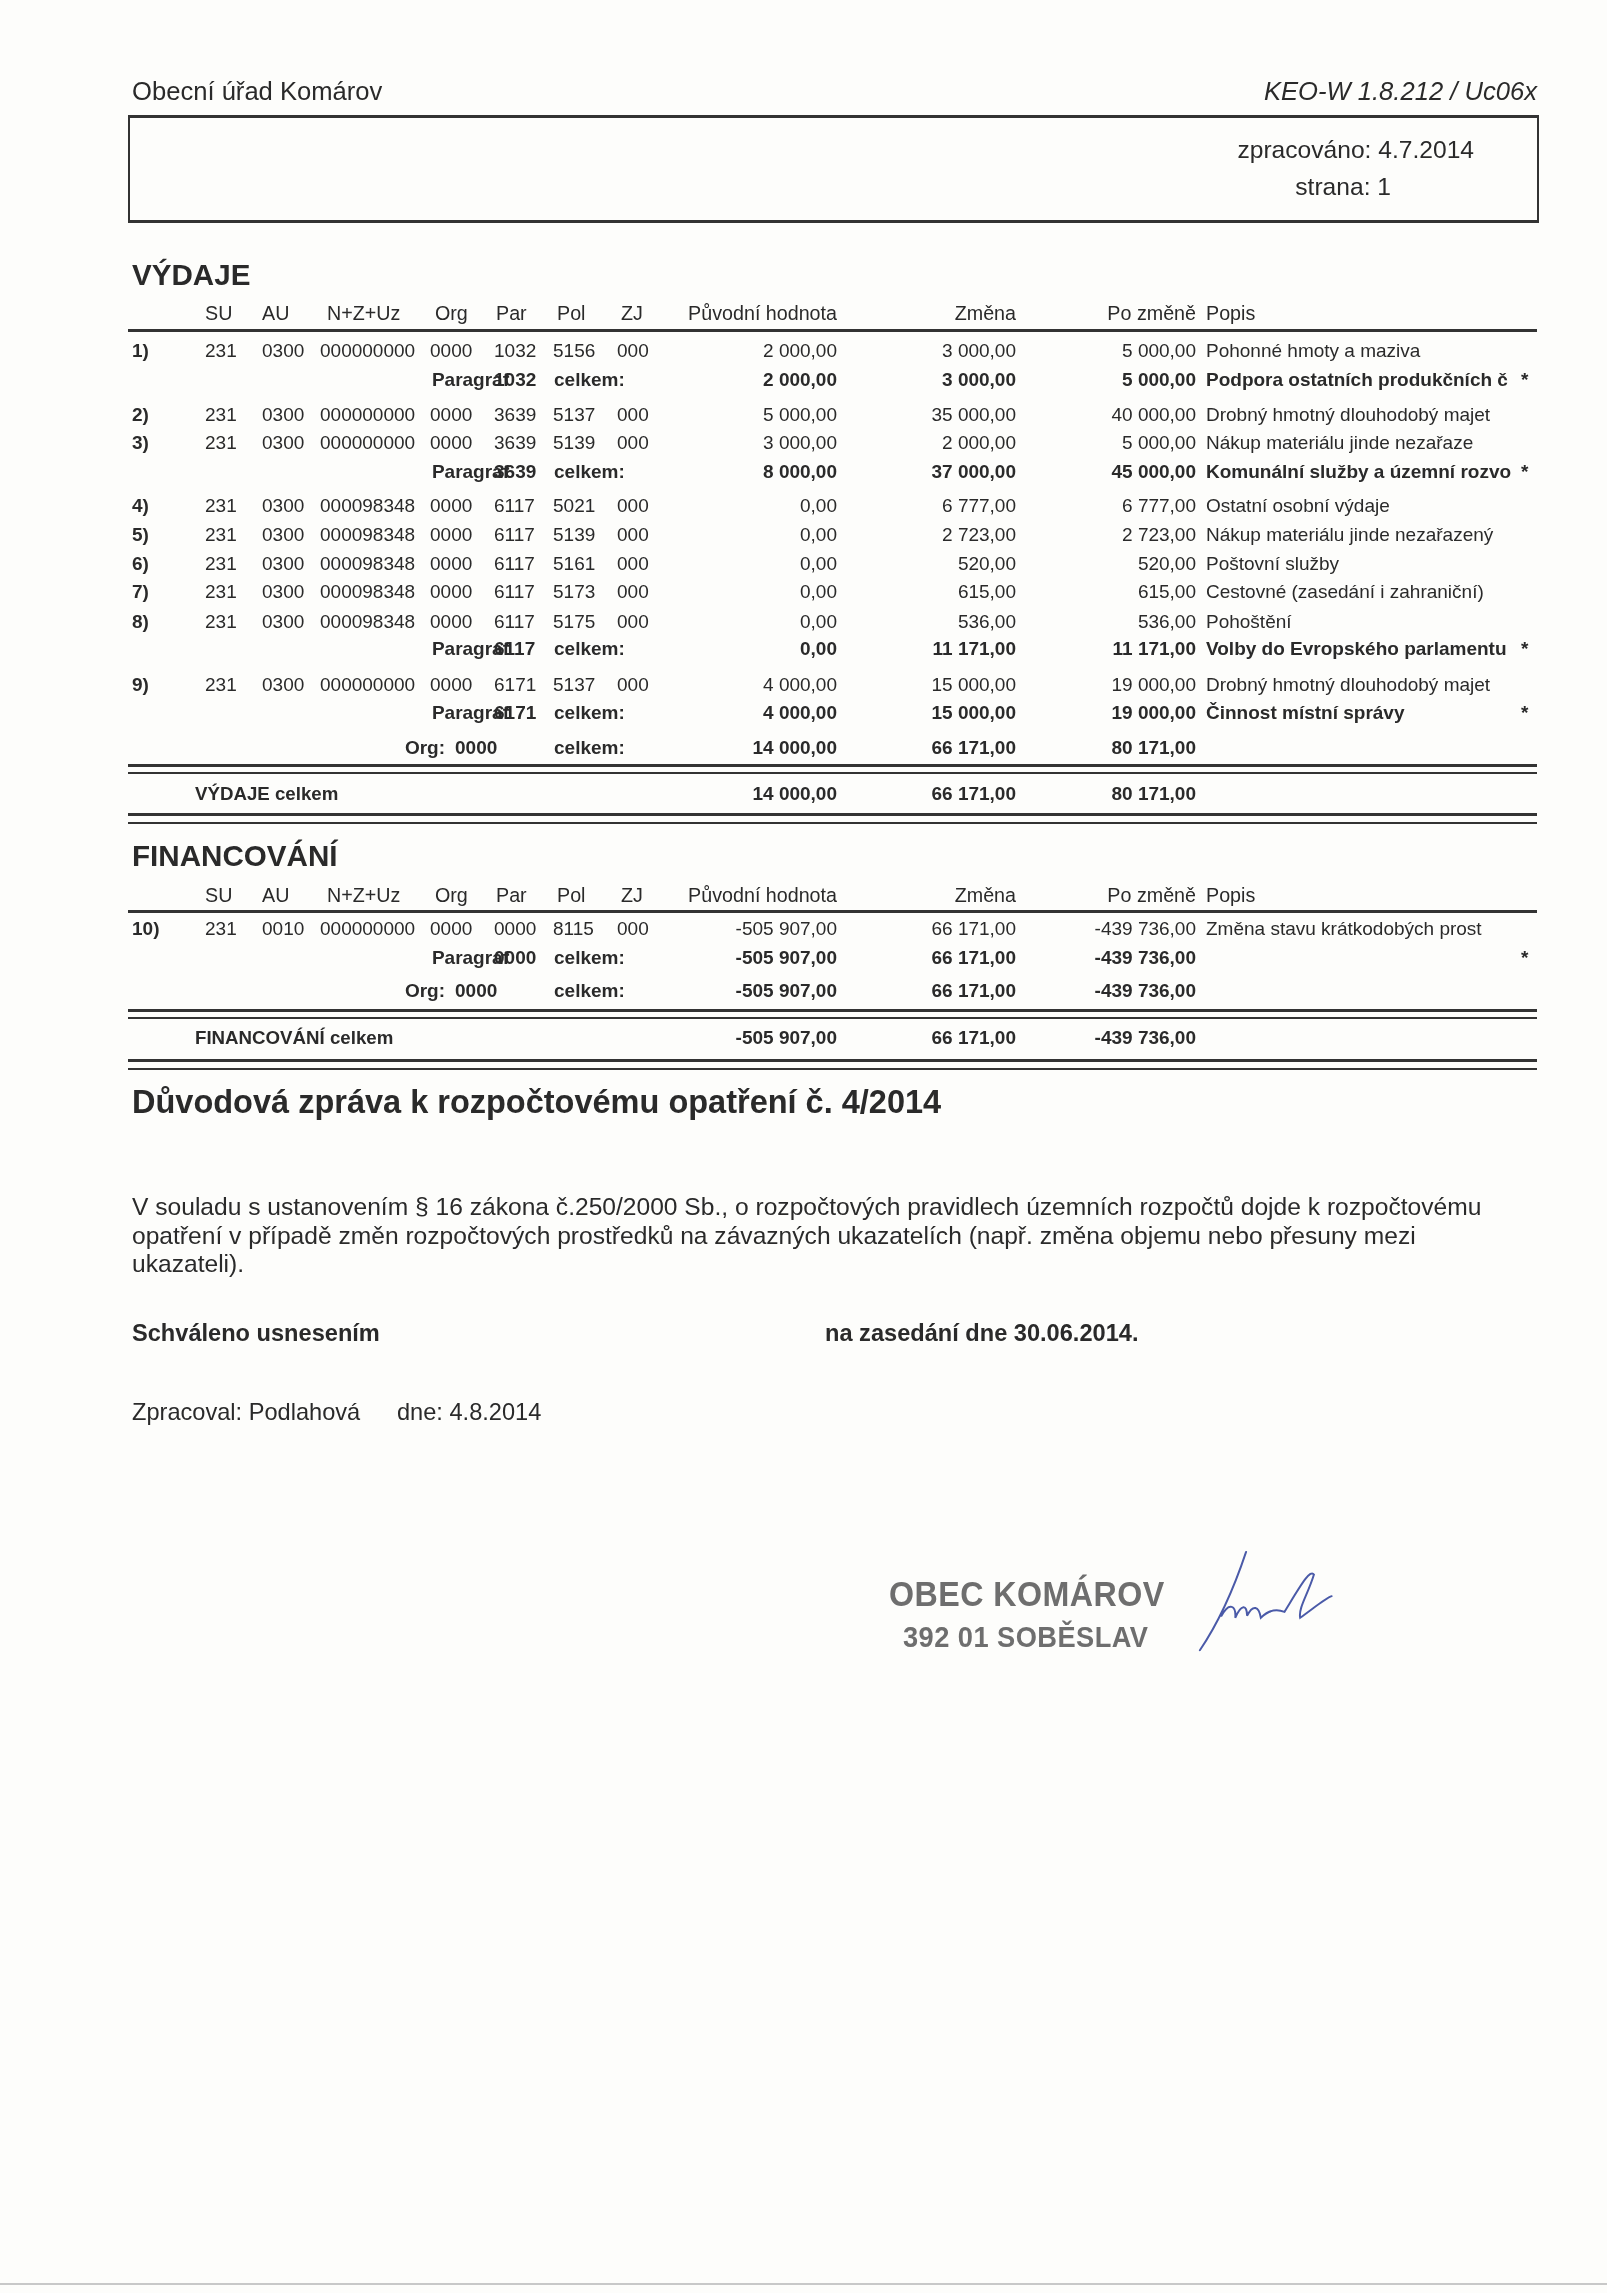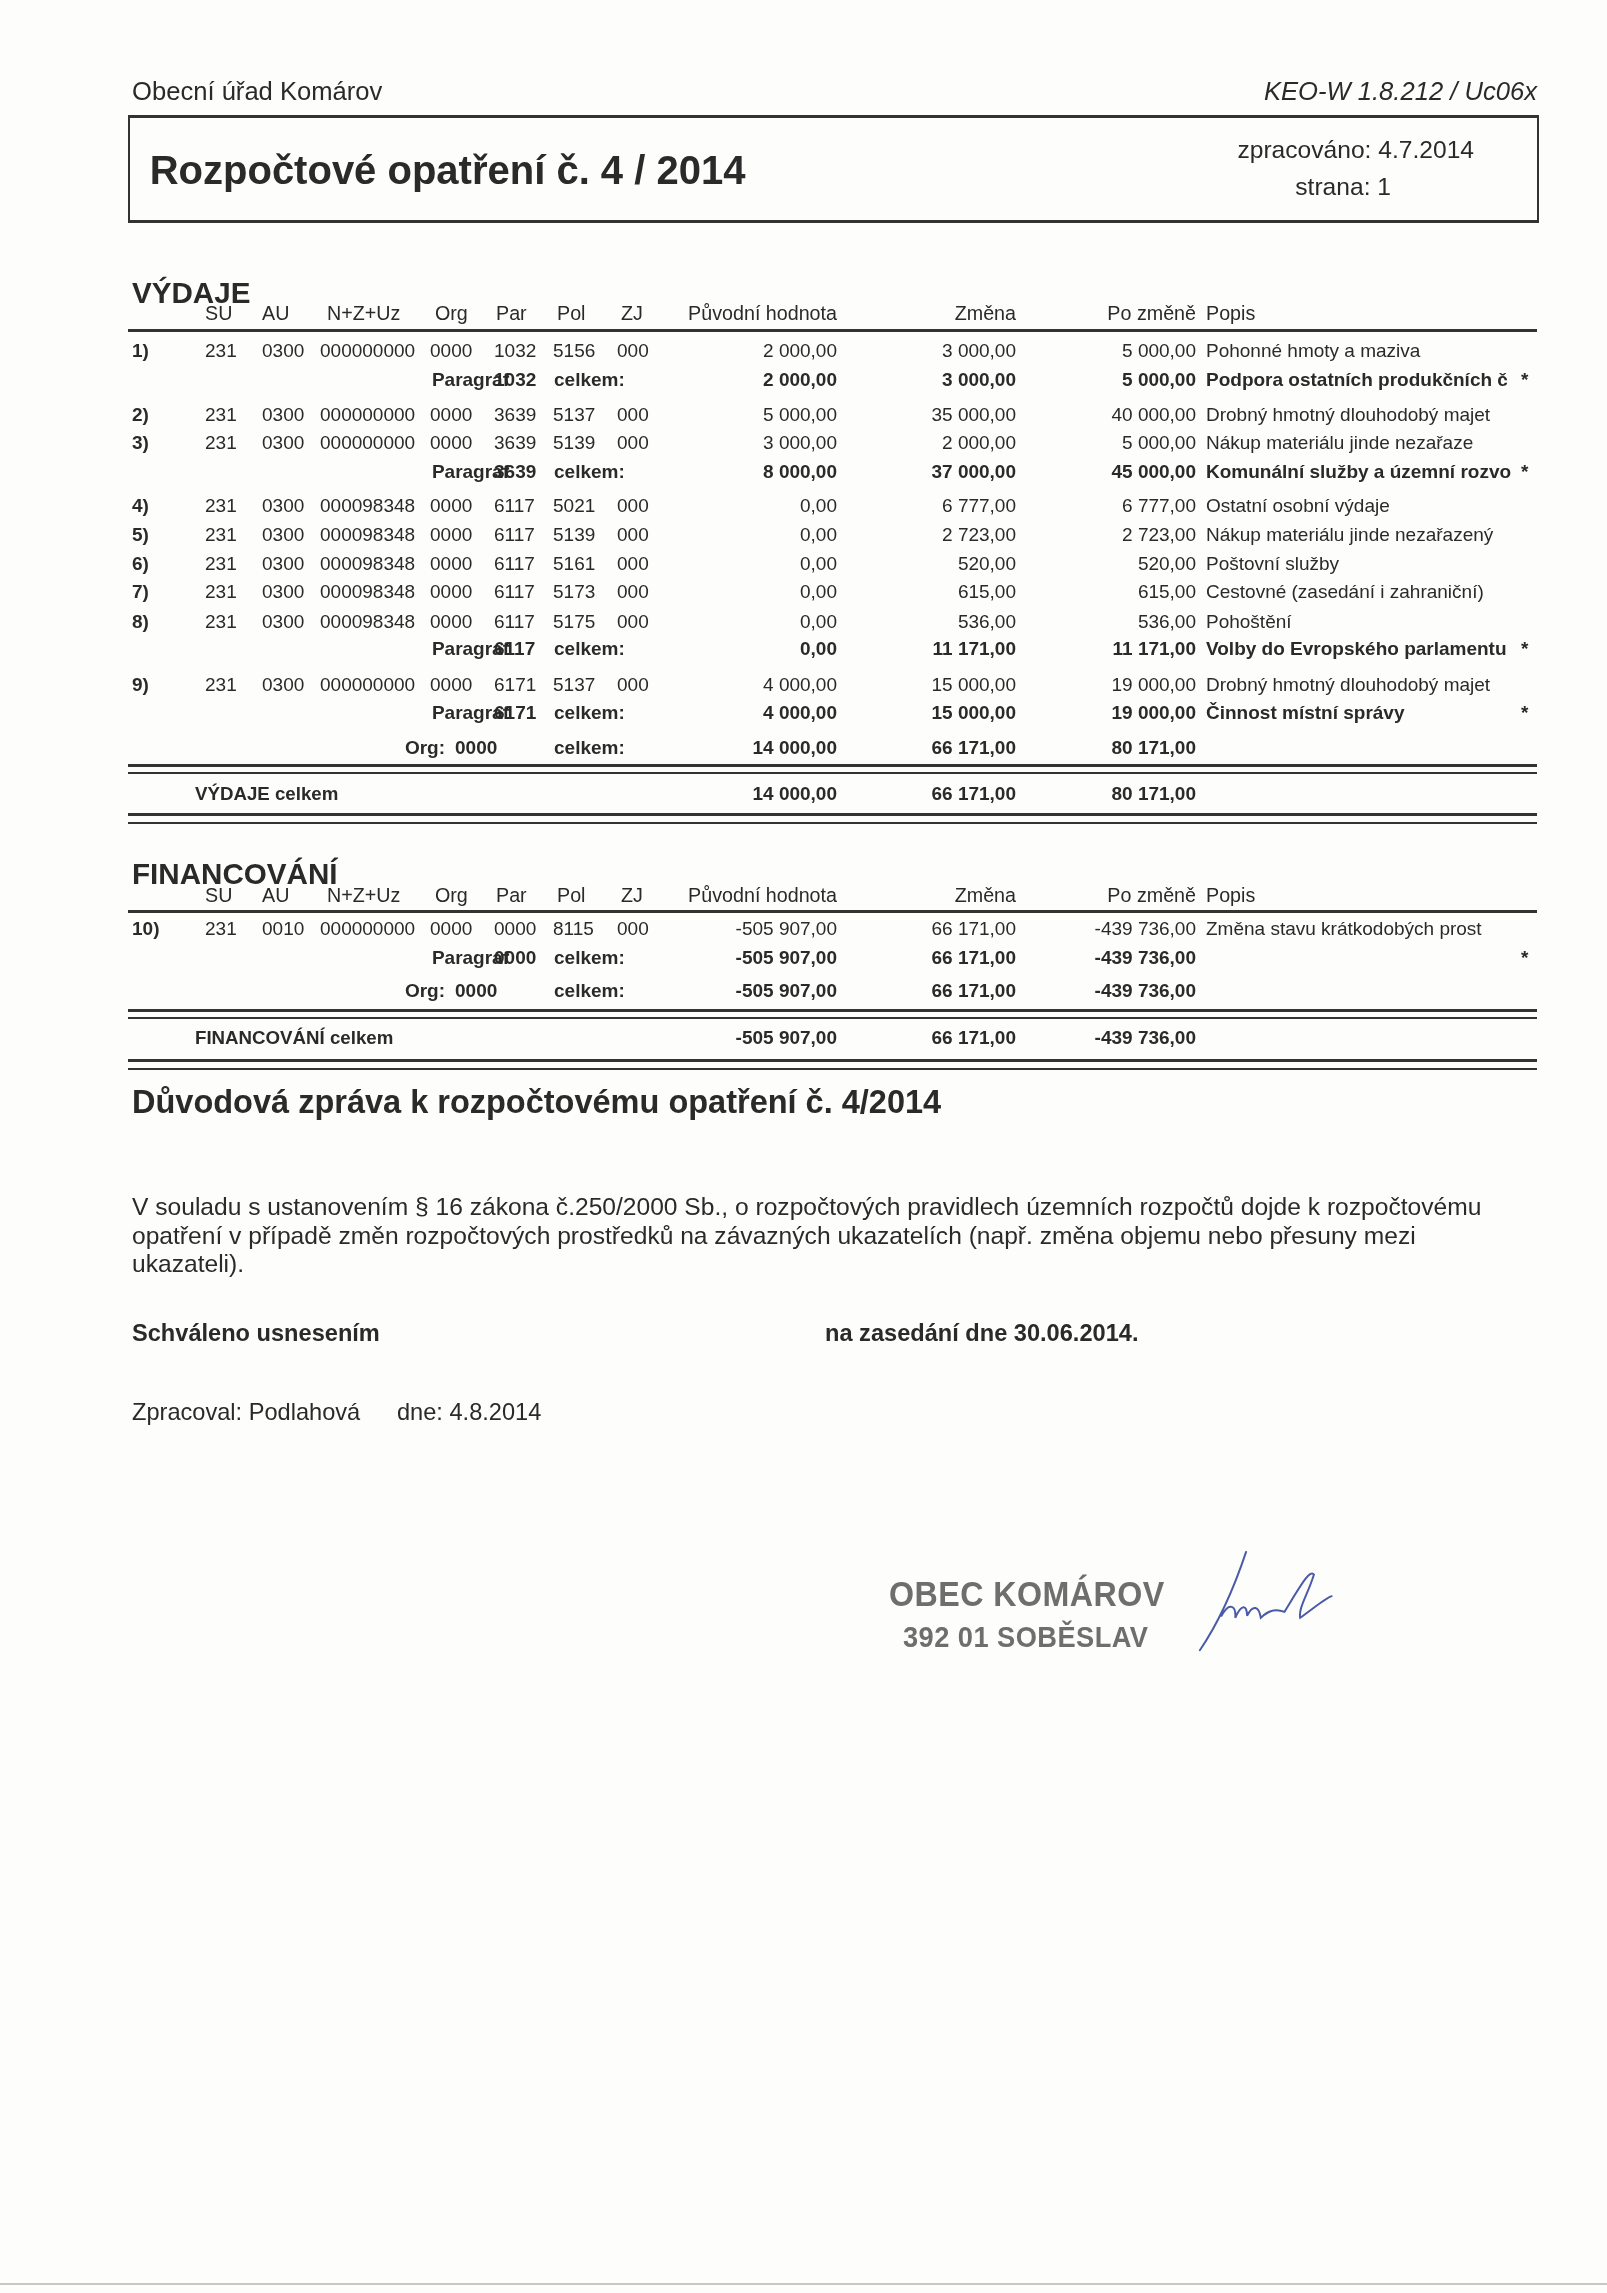--- a/index.html
+++ b/index.html
@@ -10,21 +10,21 @@
   .abs { position: absolute; white-space: nowrap; }
   .hdr-left { left: 132px; top: 77px; font-size: 25.6px; }
   .hdr-right { right: 71px; top: 77px; font-size: 25.6px; font-style: italic; }
   .title-box {
     position: absolute; left: 128px; top: 115px; width: 1407px; height: 102px;
     border: 2px solid #333; border-top-width: 3.9px; border-bottom-width: 3.9px;
   }
   .title { left: 19.7px; top: 29.6px; font-size: 40px; font-weight: bold; }
   .meta1 { right: 63px; top: 17.7px; font-size: 24.6px; margin-left: 39px; }
   .meta2 { right: 146px; top: 55px; font-size: 24.6px; }
-  .section-h { font-size: 29.6px; font-weight: bold; left: 132px; margin-top: 18px; }
+  .section-h { font-size: 29.6px; font-weight: bold; left: 132px; }
   .th { font-size: 19.7px; top: 0; }
   .row { position: absolute; left: 0; width: 1608px; height: 27.6px; font-size: 19px; }
   .row span { position: absolute; white-space: nowrap; top: 0; }
   .b { font-weight: bold; }
   .num { left: 132px; font-weight: bold; }
   .c-su { left: 205px; } .c-au { left: 262px; } .c-nzu { left: 320px; }
   .c-org { left: 430px; } .c-par { left: 494px; } .c-pol { left: 553px; } .c-zj { left: 617px; }
   .r-pv { right: 771px; } .r-zm { right: 592px; } .r-po { right: 412px; }
   .c-popis { left: 1206px; }
   .star { left: 1521px; }
@@ -42,21 +42,20 @@
   .sig { position: absolute; left: 1192px; top: 1547px; }
   .scan-line { position: absolute; left: 0; top: 2283px; width: 1608px; height: 2px; background: #c8c8c8; }
 </style>
 </head>
 <body>
 
 <div class="abs hdr-left">Obecní úřad Komárov</div>
 <div class="abs hdr-right">KEO-W 1.8.212 / Uc06x</div>
 
 <div class="title-box">
-  <div class="abs title">Rozpočtové opatření č. 4 / 2014</div>
   <div class="abs meta1">
     <span>zpracováno:</span>
     <span>4.7.2014</span>
   </div>
   <div class="abs meta2">
     <span>strana:</span>
     <span>1</span>
   </div>
 </div>
 

